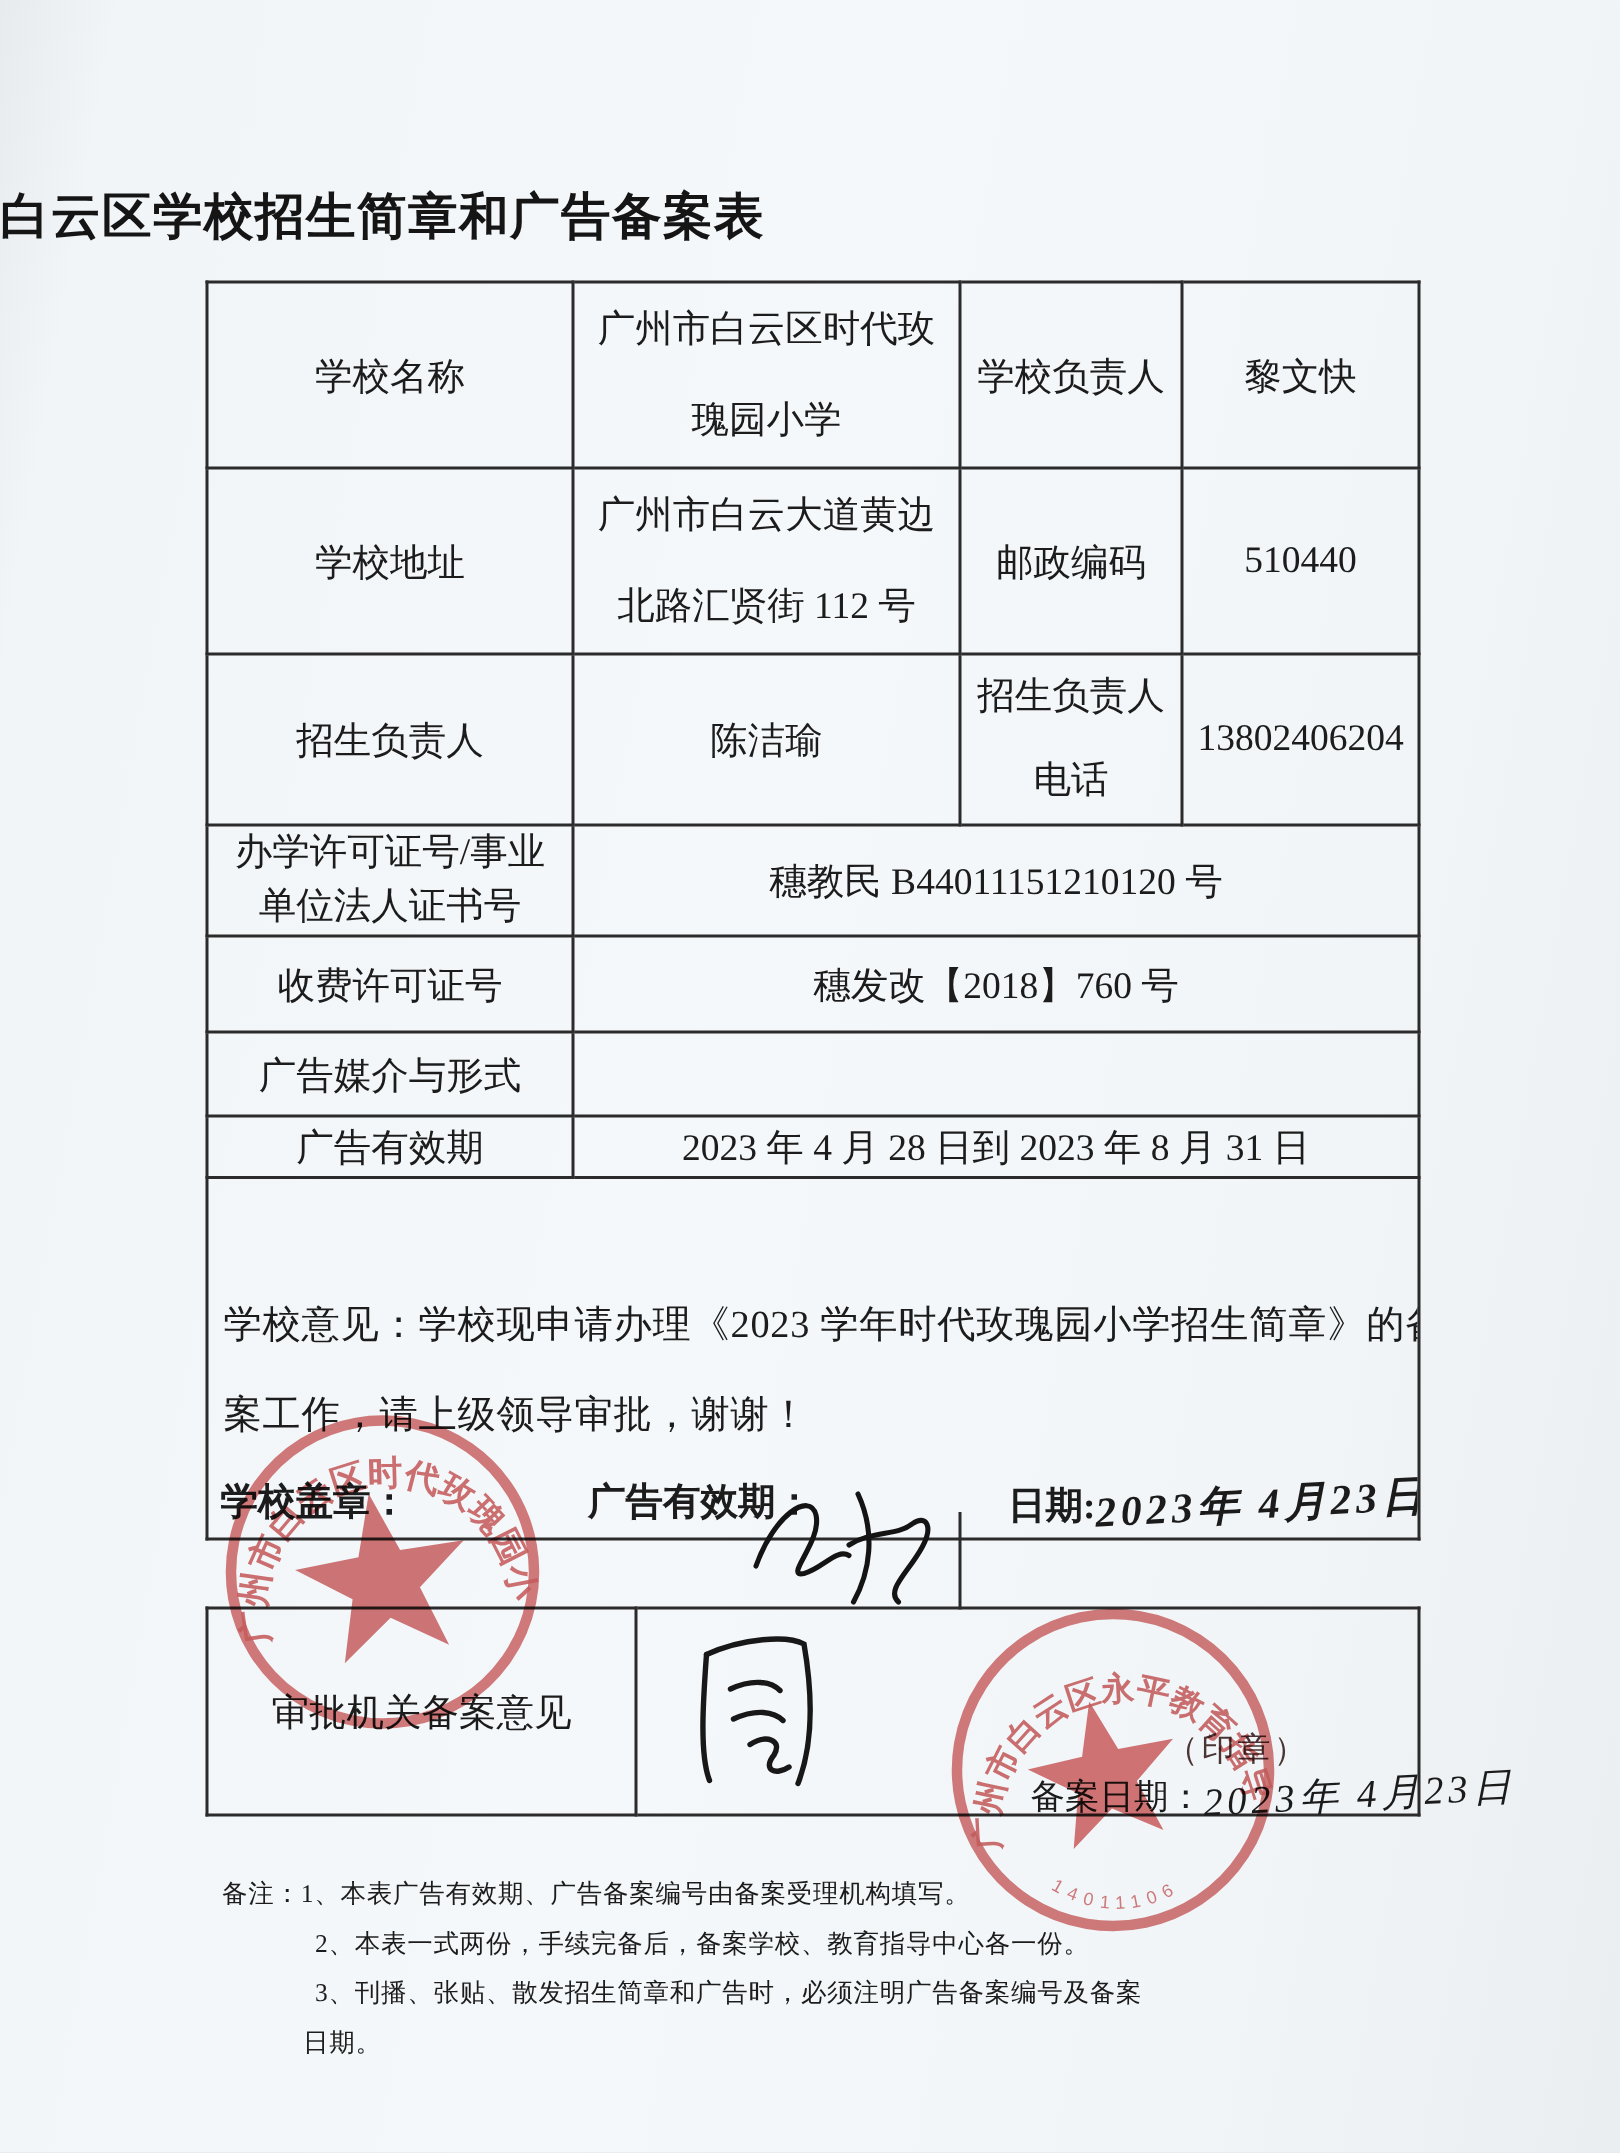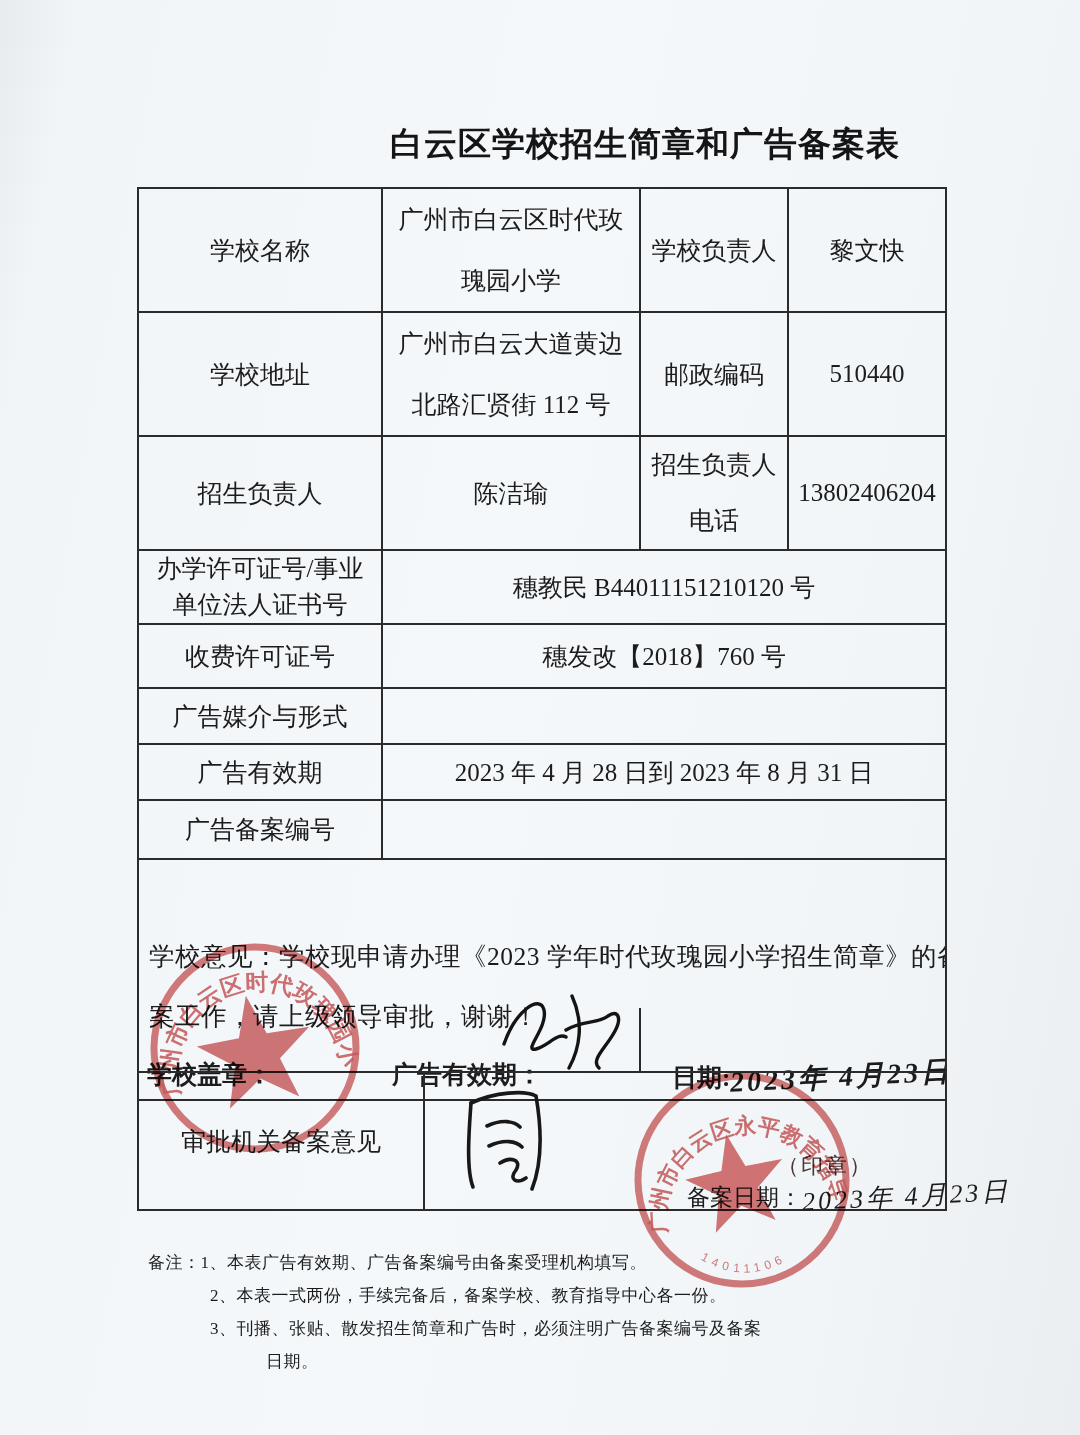--- a/index.html
+++ b/index.html
@@ -8,21 +8,21 @@
     background:#dfe4e8;
     font-family:"Liberation Serif", serif;
   }
   .page{
     position:relative;width:1080px;height:1435px;overflow:hidden;
     background:linear-gradient(100deg,#e7ebee 0%,#f2f5f7 6%,#f5f8fa 45%,#f1f5f7 78%,#eaeef1 100%);
     color:#1d1d1d;
   }
   .doc-title{
     position:absolute;top:122px;left:0;width:900px;
-    text-align:right;
+    text-align:left;
     font-family:"Liberation Sans", sans-serif;
     font-weight:bold;font-size:33px;letter-spacing:1px;color:#151515;
   }
   table.form{
     position:absolute;left:137px;top:187px;width:808px;
     border-collapse:collapse;table-layout:fixed;
   }
   table.form td{
     border:2px solid #2b2b2b;
     text-align:center;vertical-align:middle;
@@ -54,21 +54,21 @@
   .seal-note{position:absolute;left:352px;top:78px;font-size:22px;color:#4a3434;letter-spacing:2px;}
   .filing-date{position:absolute;left:262px;top:106px;white-space:nowrap;font-size:23px;}
   .filing-date .hand{font-size:26px;}
   .divider-seg{position:absolute;left:639px;top:1008px;width:2px;height:65px;background:#2b2b2b;}
   .notes{
     position:absolute;left:148px;top:1246px;width:820px;
     font-size:17px;line-height:33px;letter-spacing:0.5px;color:#1c1c1c;
   }
   .notes div{white-space:nowrap;}
   .nl-indent1{margin-left:62px;}
-  .nl-indent2{margin-left:118px;}
+  .nl-indent2{margin-left:54px;}
   .stamp{position:absolute;mix-blend-mode:multiply;opacity:0.9;pointer-events:none;}
   .sig{position:absolute;pointer-events:none;}
 </style>
 </head>
 <body>
 
 <div class="page">
 
   <div class="doc-title">白云区学校招生简章和广告备案表</div>
 
@@ -103,27 +103,23 @@
       <td colspan="3">穗教民 B44011151210120 号</td>
     </tr>
     <tr style="height:64px">
       <td>收费许可证号</td>
       <td colspan="3">穗发改【2018】760 号</td>
     </tr>
     <tr style="height:56px">
       <td>广告媒介与形式</td>
       <td colspan="3"></td>
     </tr>
-    <tr style="height:56px">
+    <tr style="height:41px">
       <td>广告有效期</td>
       <td colspan="3">2023 年 4 月 28 日到 2023 年 8 月 31 日</td>
-    </tr>
-    <tr style="height:59px">
-      <td>广告备案编号</td>
-      <td colspan="3"></td>
     </tr>
     <tr style="height:241px">
       <td colspan="4" class="opinion-cell">
         <div class="opinion-line">学校意见：学校现申请办理《2023 学年时代玫瑰园小学招生简章》的备</div>
         <div class="opinion-line">案工作，请上级领导审批，谢谢！</div>
         <span class="ol-abs" style="left:8px;top:198px;">学校盖章：</span>
         <span class="ol-abs" style="left:253px;top:198px;">广告有效期：</span>
         <span class="ol-abs" style="left:533px;top:198px;">
           <span>日期:</span><span class="hand">2023年 4月23日</span>
         </span>

